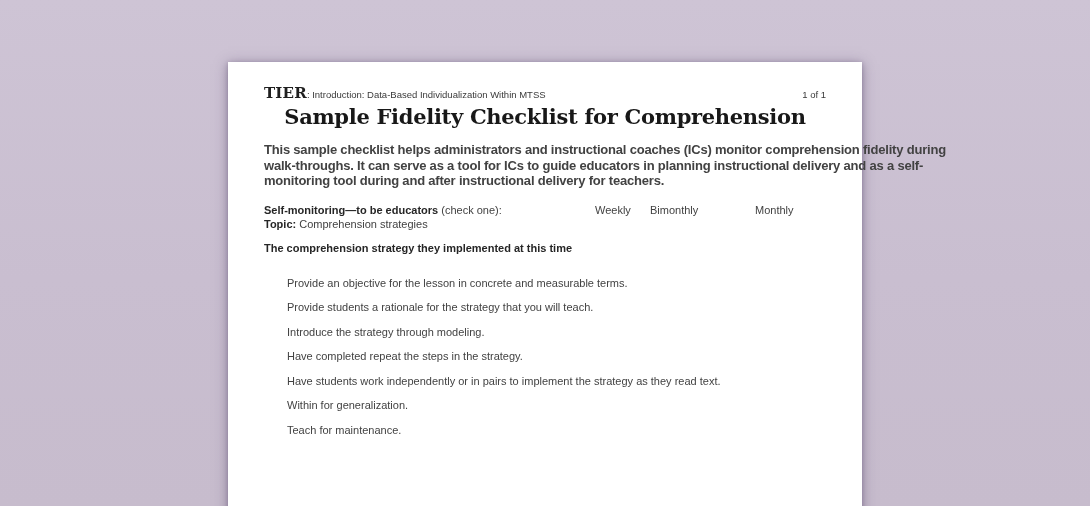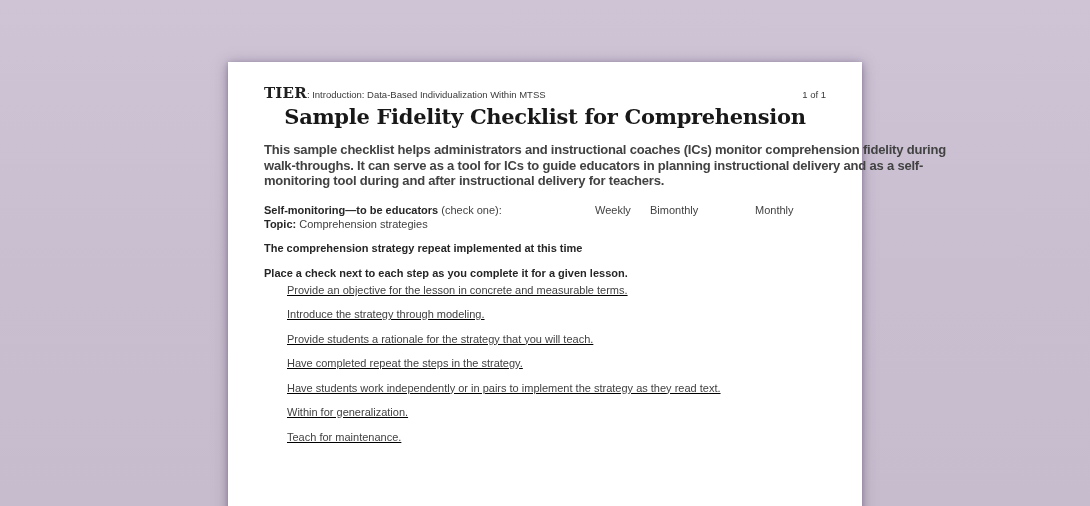--- a/index.html
+++ b/index.html
@@ -92,23 +92,22 @@
     font-size: 11px;
     line-height: 14px;
     color: #424242;
   }
   .instruction {
     margin-top: 11px;
     font-size: 11px;
     line-height: 14px;
   }
   .steps {
-    margin-top: 3px;
+    margin-top: 21px;
     padding-left: 23px;
-    text-decoration: underline;
   }
   .step {
     font-size: 11px;
     line-height: 15px;
     margin-bottom: 9.5px;
     color: #424242;
     white-space: nowrap;
   }
 </style>
 </head>
@@ -128,29 +127,28 @@
       <div class="intro-line">This sample checklist helps administrators and instructional coaches (ICs) monitor comprehension fidelity during</div>
       <div class="intro-line">walk-throughs. It can serve as a tool for ICs to guide educators in planning instructional delivery and as a self-</div>
       <div class="intro-line">monitoring tool during and after instructional delivery for teachers.</div>
     </div>
 
     <div class="selfmon"><span class="b">Self-monitoring—to be educators</span><span> (check one):</span><span class="opt opt1">Weekly</span><span class="opt opt2">Bimonthly</span><span class="opt opt3">Monthly</span></div>
 
     <div class="topic"><span class="b">Topic:</span><span> Comprehension strategies</span></div>
 
     <div class="strategy">
-      <div class="strategy-heading b">The comprehension strategy repeat implemented at this time</div>
+      <div class="strategy-heading b">The comprehension strategy they implemented at this time</div>
     </div>
 
-    <div class="instruction b">Place a check next to each step as you complete it for a given lesson.</div>
 
     <div class="steps">
       <div class="step">Provide an objective for the lesson in concrete and measurable terms.</div>
+      <div class="step">Provide students a rationale for the strategy that you will teach.</div>
       <div class="step">Introduce the strategy through modeling.</div>
-      <div class="step">Provide students a rationale for the strategy that you will teach.</div>
       <div class="step">Have completed repeat the steps in the strategy.</div>
       <div class="step">Have students work independently or in pairs to implement the strategy as they read text.</div>
       <div class="step">Within for generalization.</div>
       <div class="step">Teach for maintenance.</div>
     </div>
 
   </div>
 </div>
 
 </body></html>

